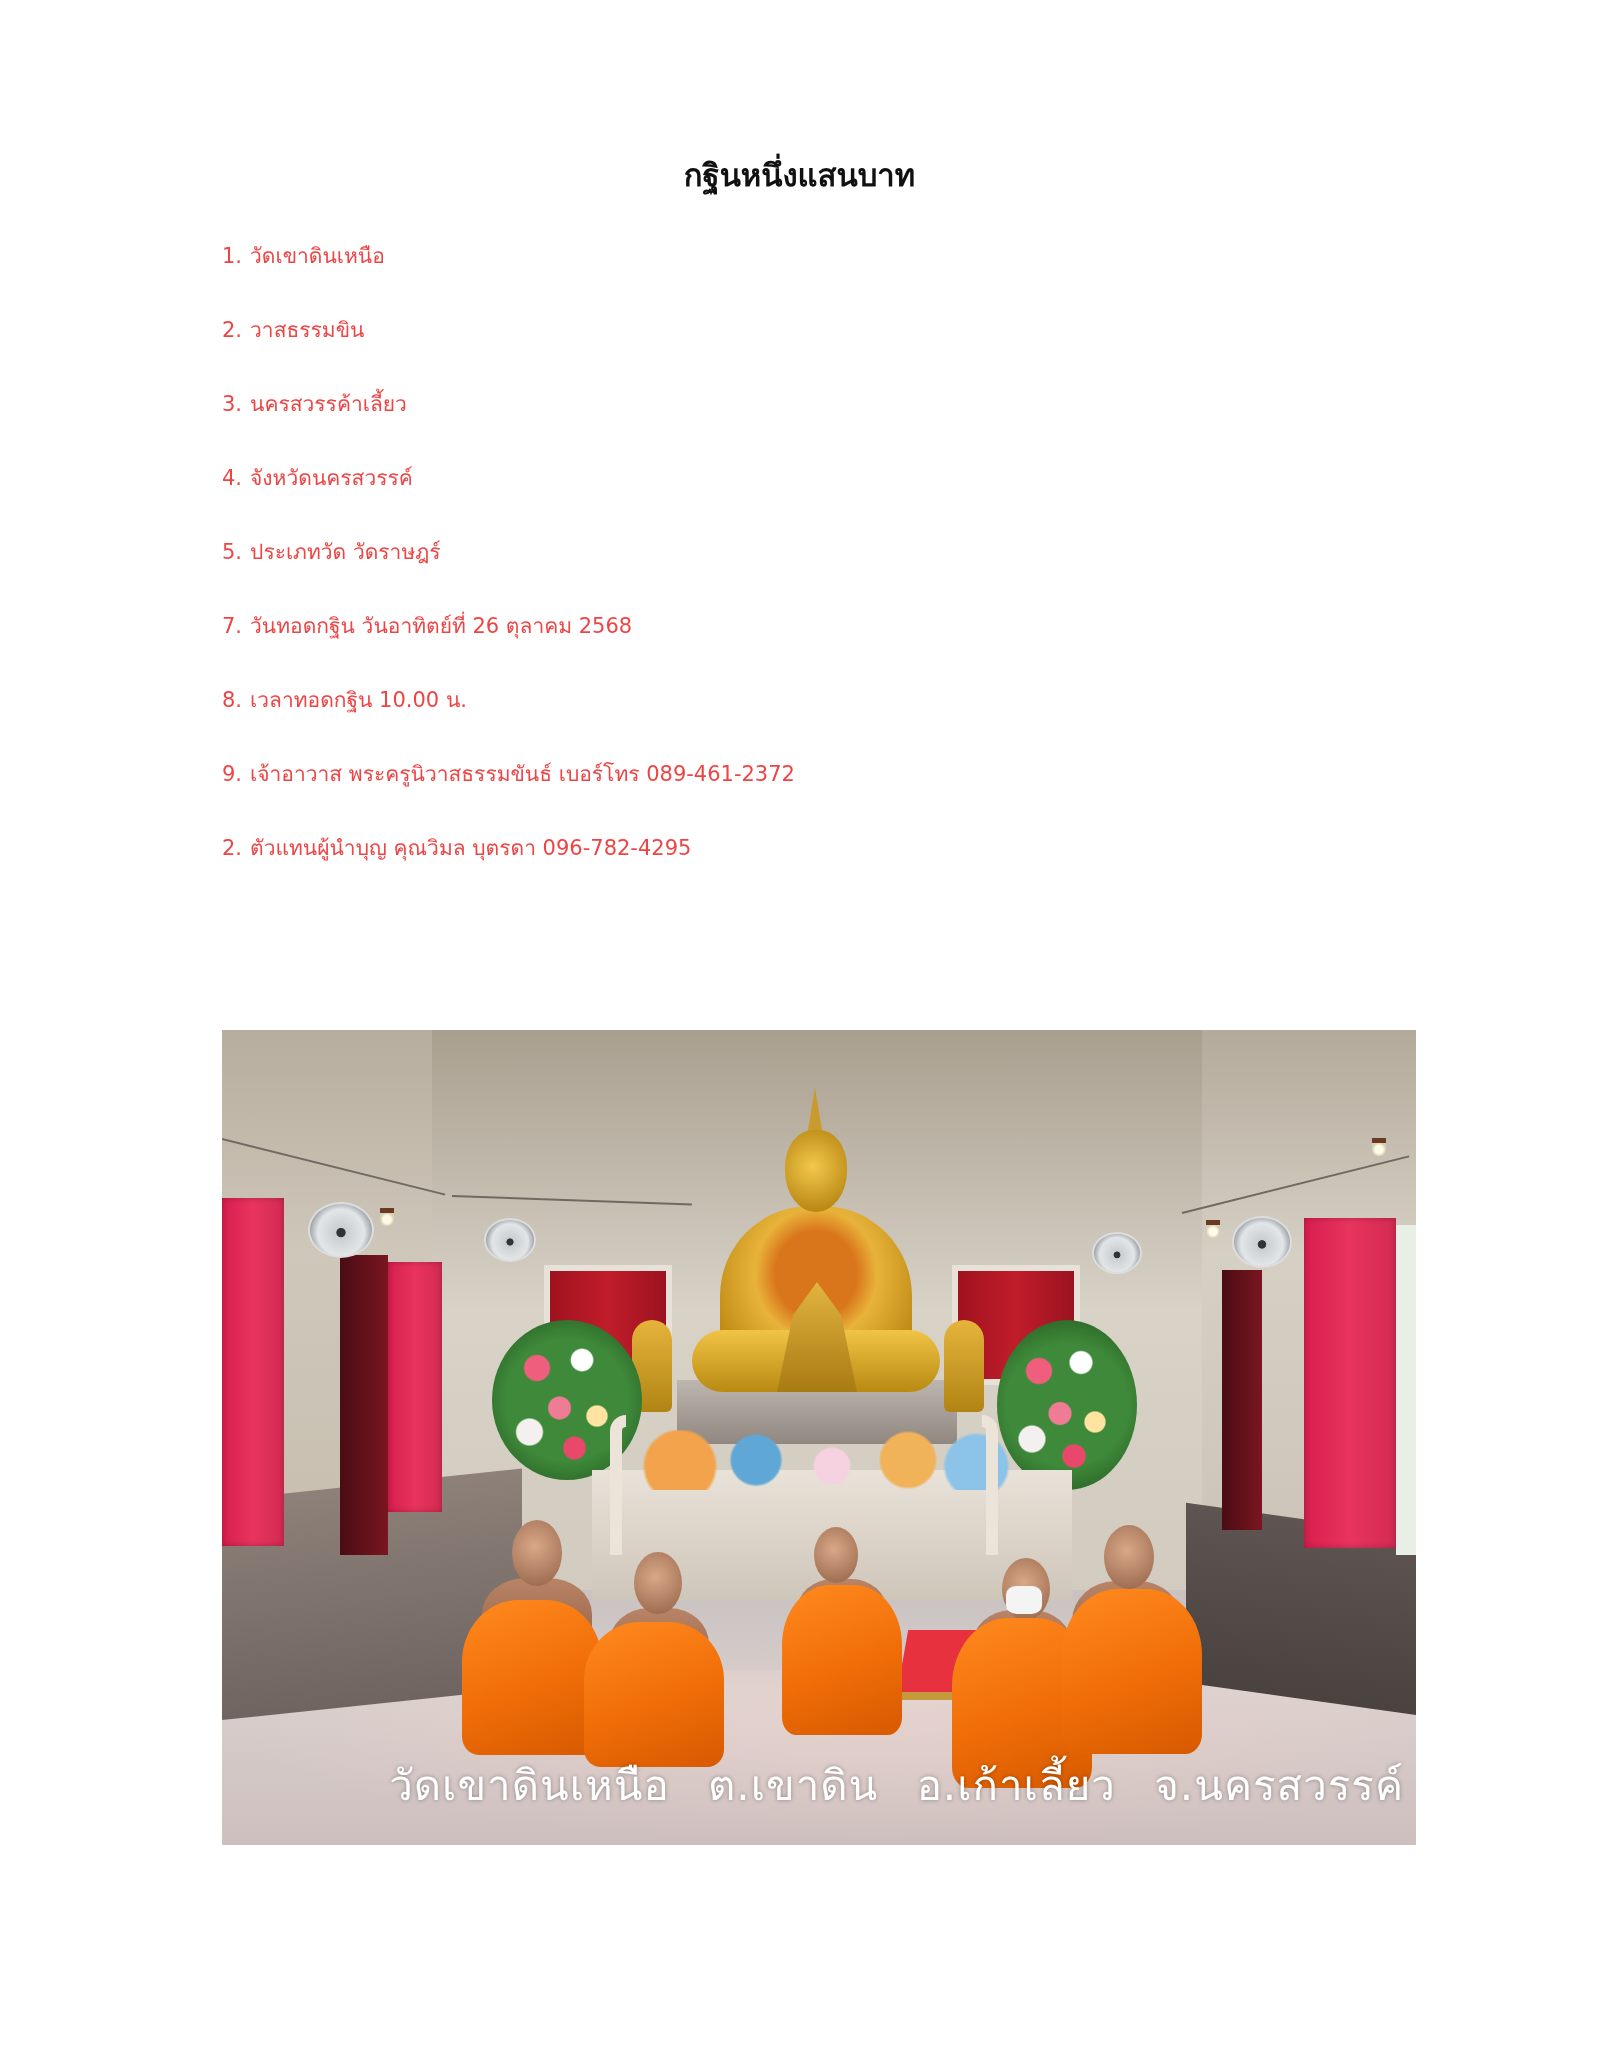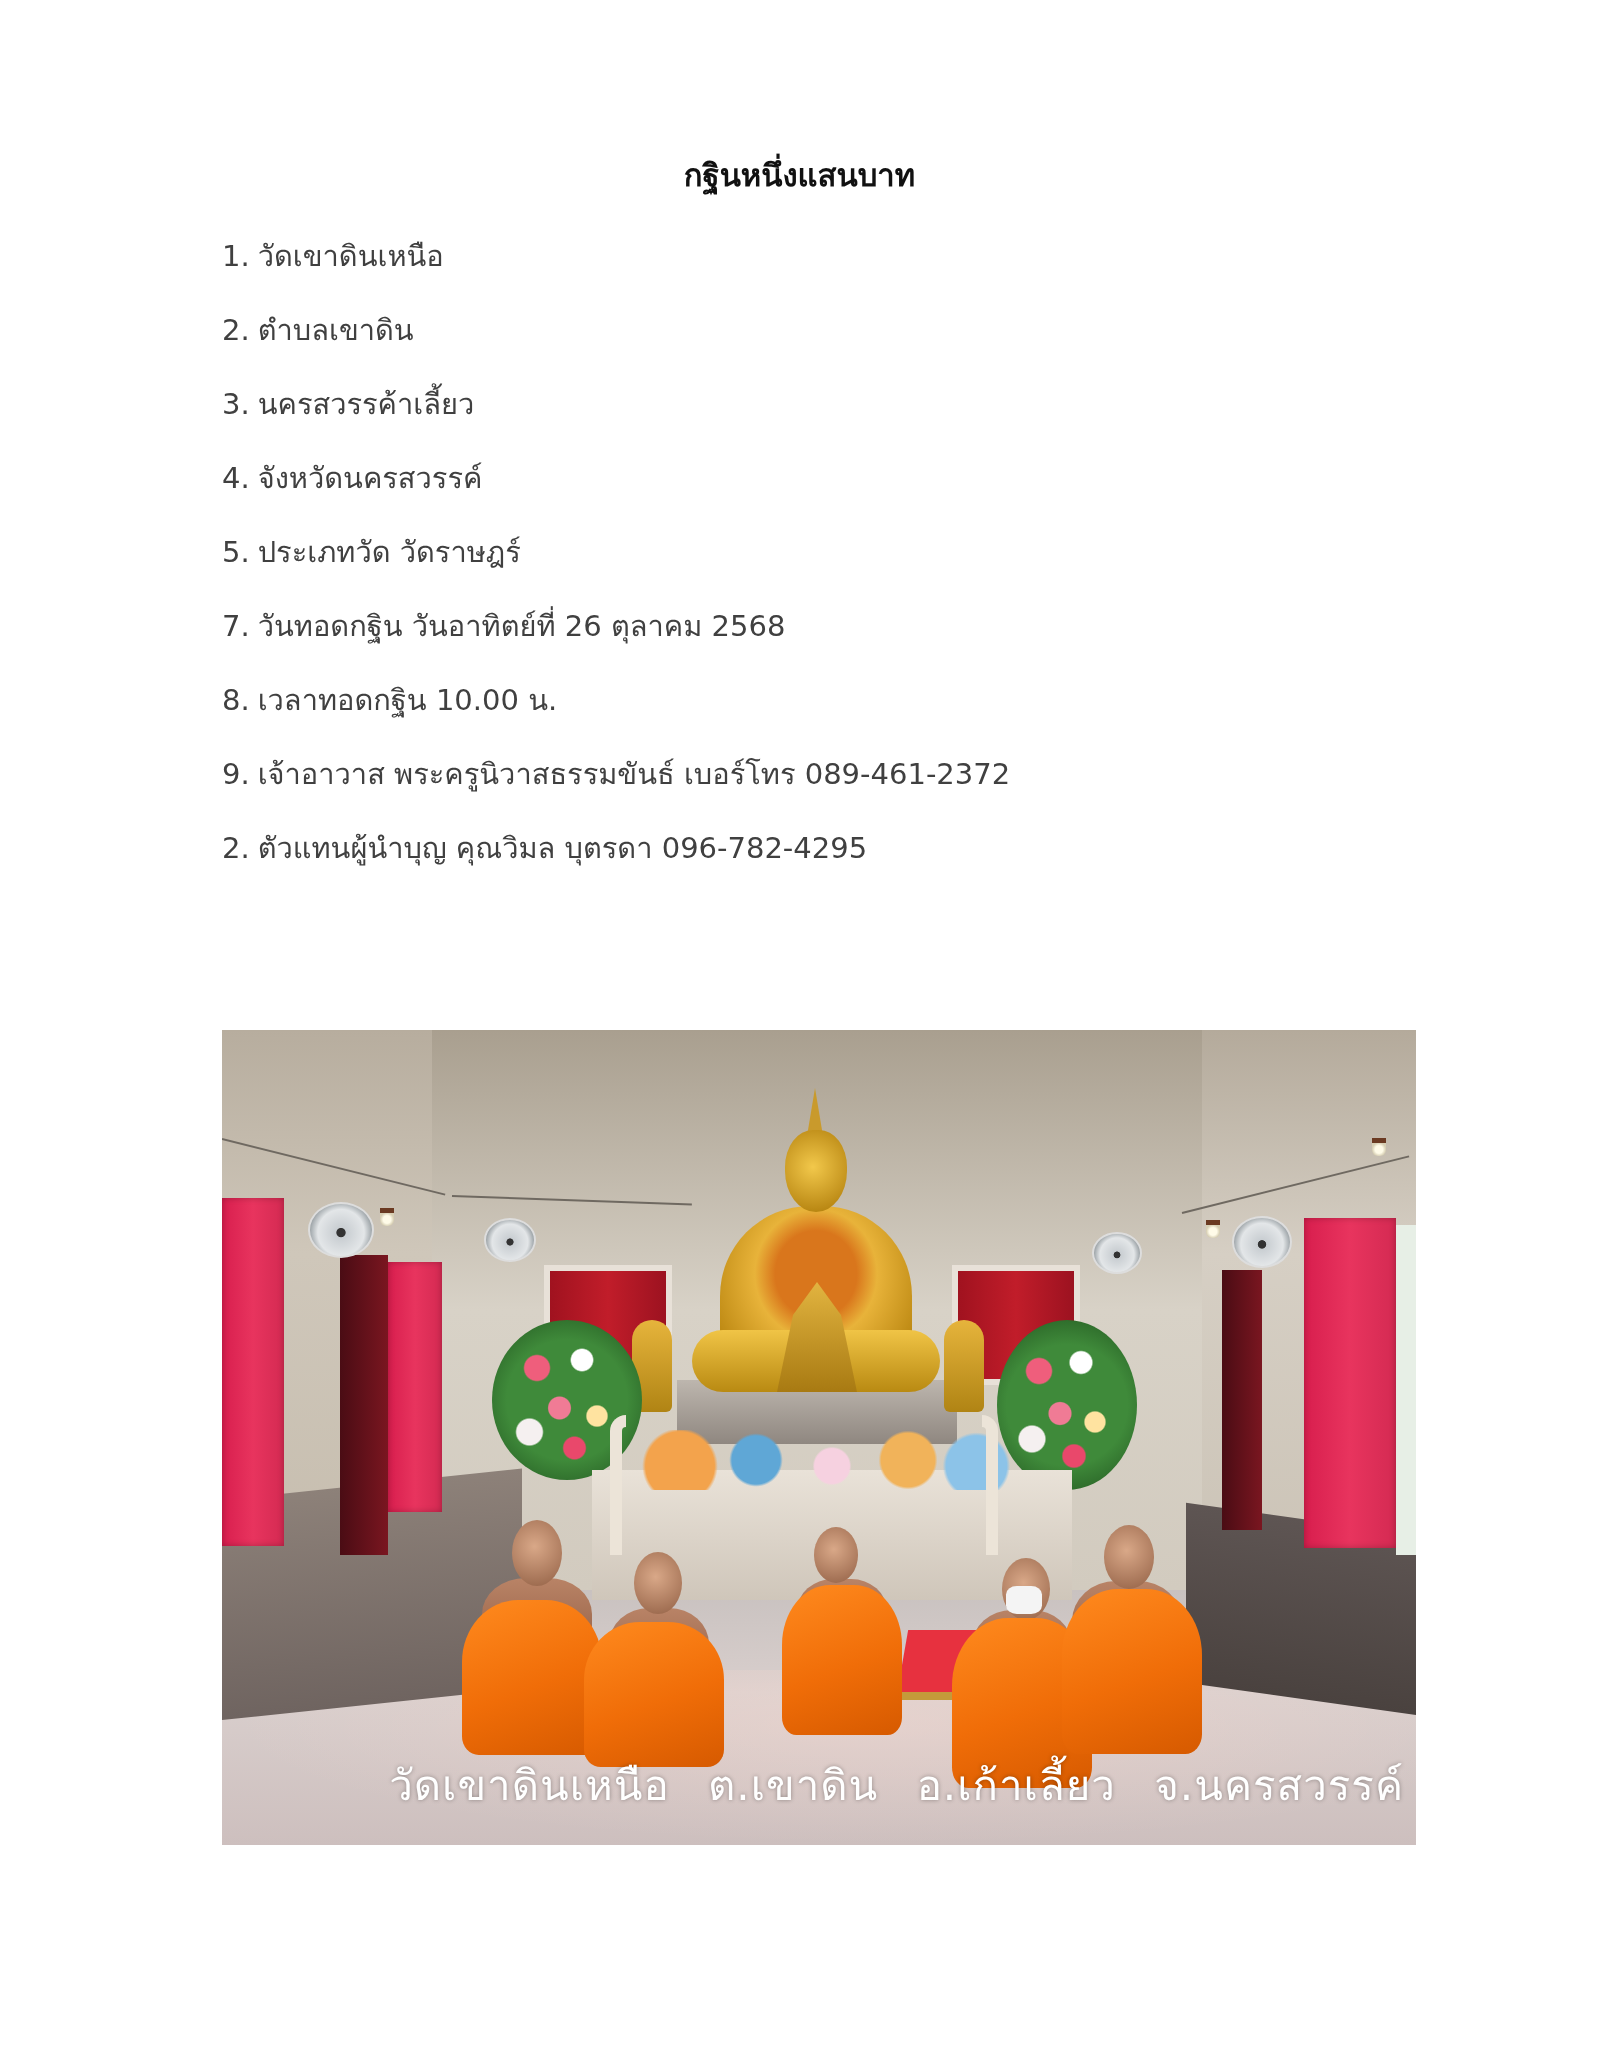--- a/index.html
+++ b/index.html
@@ -24,24 +24,24 @@
       font-weight: bold;
       color: #111;
     }
     .info-list {
       position: absolute;
       left: 222px;
       top: 236px;
       list-style: none;
     }
     .info-list li {
-      font-size: 29px;
+      font-size: 21px;
       line-height: 40px;
       height: 74px;
-      color: #404040;
+      color: #ef4444;
       white-space: nowrap;
     }
     .info-list li .num { margin-right: 8px; }
 
     
     .photo {
       position: absolute;
       left: 222px;
       top: 1030px;
       width: 1194px;
@@ -215,21 +215,21 @@
     .caption span { margin: 0 12px; }
   </style>
 </head>
 <body>
 
 <div>
   <h1 class="doc-title">กฐินหนึ่งแสนบาท</h1>
 
   <ol class="info-list">
     <li><span class="num">1.</span><span>วัดเขาดินเหนือ</span></li>
-    <li><span class="num">2.</span><span>ตำบลเขาดิน</span></li>
+    <li><span class="num">2.</span><span>วาสธรรมขิน</span></li>
     <li><span class="num">3.</span><span>นครสวรรค้าเลี้ยว</span></li>
     <li><span class="num">4.</span><span>จังหวัดนครสวรรค์</span></li>
     <li><span class="num">5.</span><span>ประเภทวัด วัดราษฎร์</span></li>
     <li><span class="num">7.</span><span>วันทอดกฐิน วันอาทิตย์ที่ 26 ตุลาคม 2568</span></li>
     <li><span class="num">8.</span><span>เวลาทอดกฐิน 10.00 น.</span></li>
     <li><span class="num">9.</span><span>เจ้าอาวาส พระครูนิวาสธรรมขันธ์ เบอร์โทร 089-461-2372</span></li>
     <li><span class="num">2.</span><span>ตัวแทนผู้นำบุญ คุณวิมล บุตรดา 096-782-4295</span></li>
   </ol>
 
   <div class="photo">

